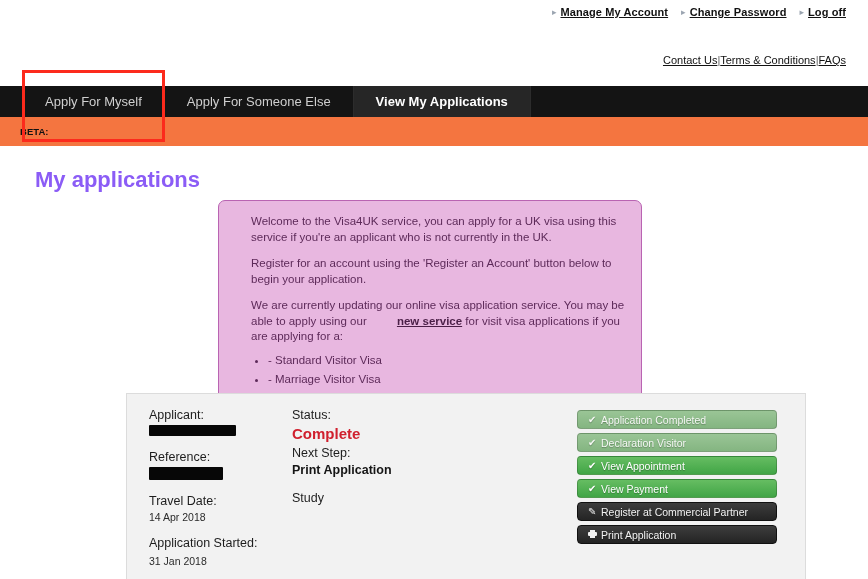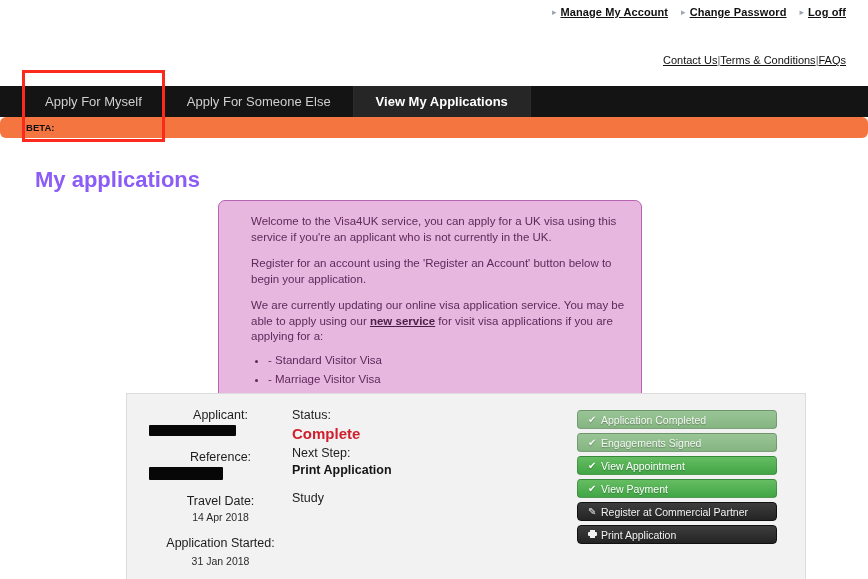--- a/index.html
+++ b/index.html
@@ -54,54 +54,54 @@
     display: flex; align-items: center; justify-content: center;
     padding: 0 22px; font-size: 13px; color: #cfcfcf;
     border-right: 1px solid #2c2c2c; cursor: pointer;
     background: #141414; white-space: nowrap;
   }
   .tab.active { background: #262626; color: #fff; font-weight: bold; align-items: center; }
   .tab-fill { flex: 1; background: #141414; }
 
   
   .beta {
-    position: absolute; left: 0; top: 117px; width: 868px; height: 21px;
+    position: absolute; left: 0; top: 117px; width: 868px; height: 29px;
     background: #f47540; color: #2b1a10;
     font-size: 9.5px; display: flex; align-items: center;
-    padding-left: 26px; white-space: nowrap; letter-spacing: .05px; border-radius: 6px;
+    padding-left: 20px; white-space: nowrap; letter-spacing: .05px;
   }
   .beta b { color: #111; margin-right: 1px; }
 
   
   .heading {
     position: absolute; left: 35px; top: 167px;
     font-size: 22px; font-weight: bold; color: #8b5cf6;
   }
 
   
   .notice {
     position: absolute; left: 218px; top: 200px; width: 424px;
     background: #e8b7e0; border: 1px solid #b964b2; border-radius: 7px;
     padding: 13px 16px 16px 32px;
     color: #5d2a59; font-size: 11.5px; line-height: 1.35;
   }
   .notice p { margin: 0 0 11px 0; }
   .notice p:last-of-type { margin-bottom: 8px; }
-  .notice a { color: #4a1f47; text-decoration: underline; font-weight: bold; }
+  .notice a { color: #4a1f47; text-decoration: underline; font-weight: bold; margin-left: 27px; }
   .notice ul { margin: 0; padding-left: 17px; list-style: disc; }
   .notice li { margin-bottom: 4px; font-size: 11.5px; }
 
   
   .card {
     position: absolute; left: 126px; top: 393px; width: 680px; height: 186px;
     background: #f2f2f2; border: 1px solid #dcdcdc; border-bottom: none;
   }
   .card-inner { display: flex; padding: 14px 0 0 0; height: 100%; }
 
-  .col-a { width: 165px; padding-left: 22px; text-align: center; }
+  .col-a { width: 165px; padding-left: 22px; }
   .col-b { width: 285px; }
   .col-c { width: 200px; }
 
   .fld-label { font-size: 12.5px; color: #1d1d1d; margin-bottom: 3px; }
   .fld-label.tall { line-height: 1.25; }
   .fld-value { font-size: 10.5px; color: #2b2b2b; margin-bottom: 13px; }
   .redact {
     display: block; background: #070707; height: 11px; margin: 1px 0 14px 0;
     border-radius: 1px;
   }
@@ -232,21 +232,21 @@
       </div>
 
       <div class="col-c">
         <div class="actions">
           <div class="btn done">
             <span class="bi">✔</span>
             <span>Application Completed</span>
           </div>
           <div class="btn done">
             <span class="bi">✔</span>
-            <span>Engagements Signed</span>
+            <span>Declaration Visitor</span>
           </div>
           <div class="btn go">
             <span class="bi">✔</span>
             <span>View Appointment</span>
           </div>
           <div class="btn go">
             <span class="bi">✔</span>
             <span>View Payment</span>
           </div>
           <div class="btn dark">

